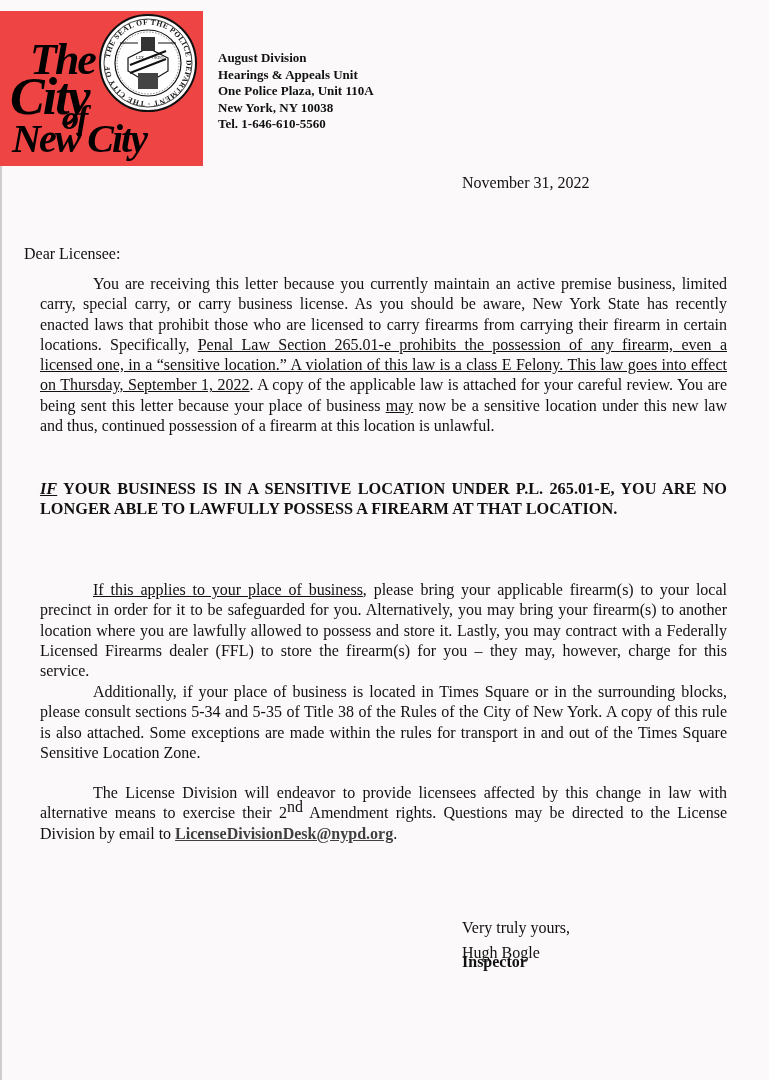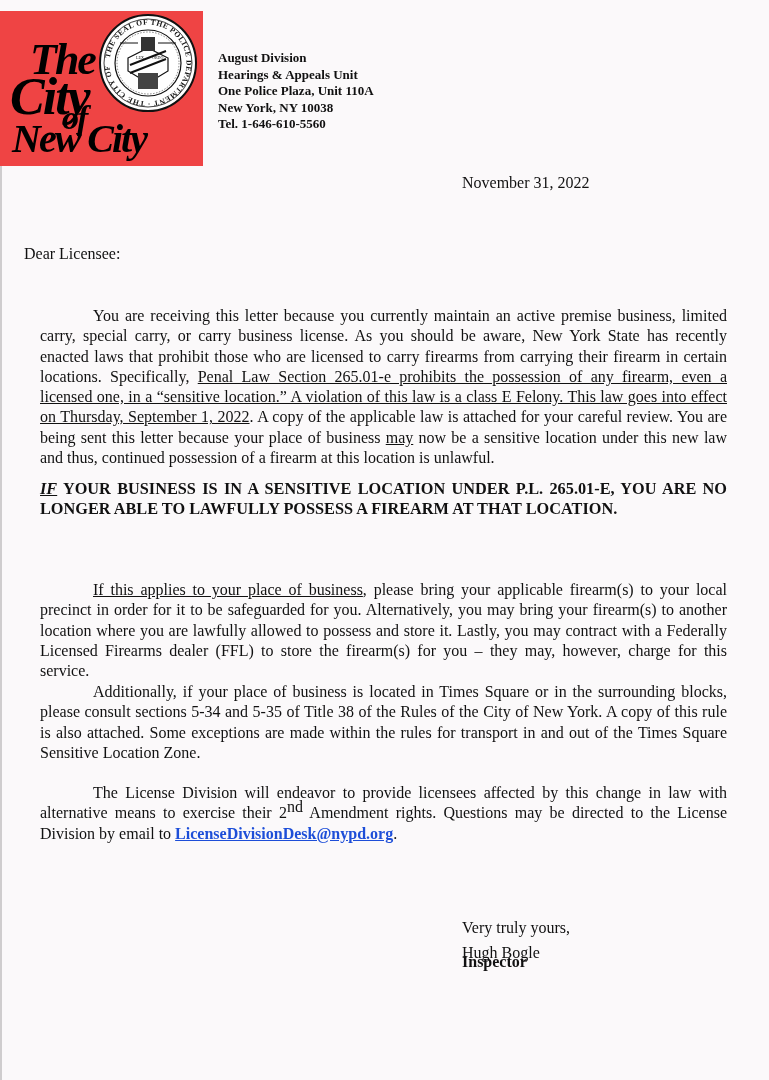--- a/index.html
+++ b/index.html
@@ -73,28 +73,28 @@
     .para {
       position: absolute;
       left: 40px;
       width: 687px;
       font-size: 16px;
       line-height: 20.3px;
       text-align: justify;
     }
     .para .indent { display: inline-block; width: 53px; }
     .u { text-decoration: underline; }
-    .p1 { top: 274px; margin-top: 32px; }
+    .p1 { top: 274px; }
     .p2 { top: 479px; font-weight: bold; font-size: 16.3px; line-height: 20.3px; }
     .p3 { top: 560px; margin-top: 20px; }
     .p4 { top: 682px; }
     .p5 { top: 783px; }
     .p2 .if { font-style: italic; text-decoration: underline; }
     .email {
-      color: #1d4ed8;
+      color: #404040;
       font-weight: bold;
       text-decoration: underline;
       cursor: pointer;
     }
     sup { font-size: 16px; line-height: 0; }
     .closing {
       position: absolute;
       left: 462px; top: 903px;
       font-size: 16px;
       margin-top: 16px;

